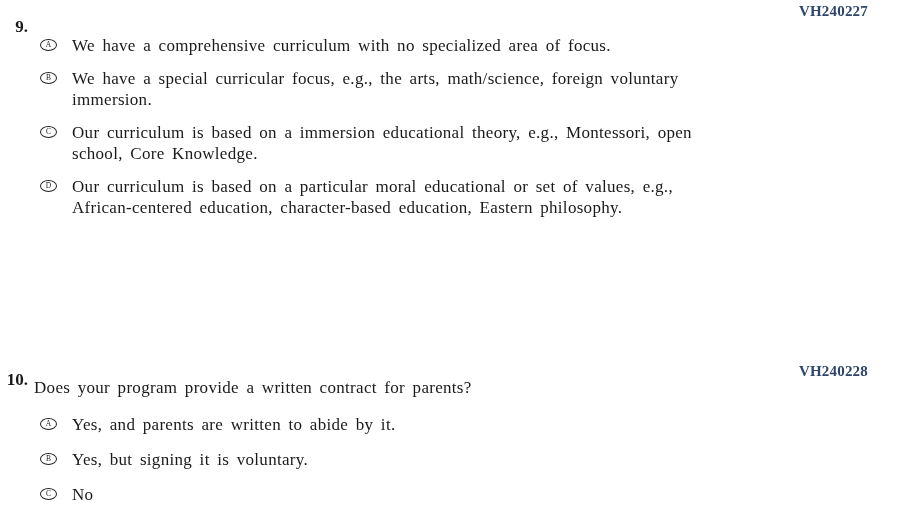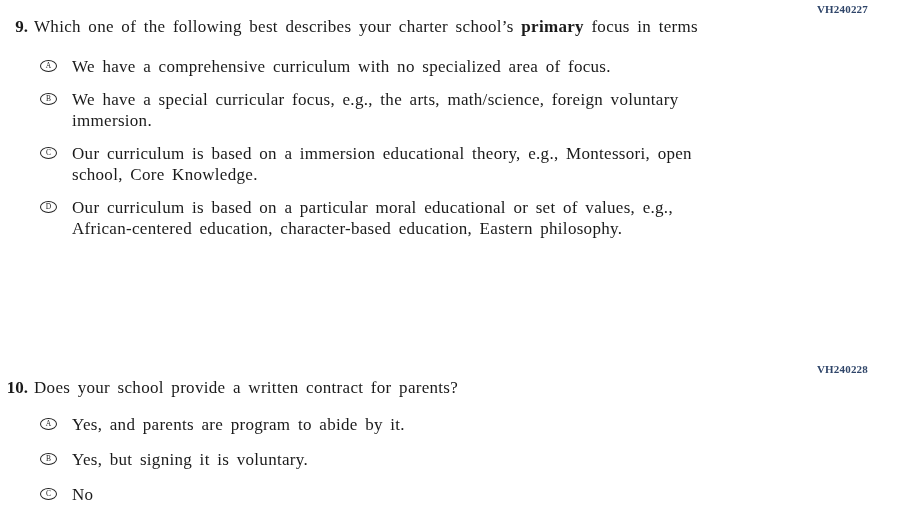--- a/index.html
+++ b/index.html
@@ -10,34 +10,34 @@
     color: #1a1a1a;
     position: relative;
     overflow: hidden;
   }
   .section { position: absolute; left: 0; width: 902px; }
   #q9-block  { top: 0; }
   #q10-block { top: 360px; }
 
   .vh-code {
     position: absolute; right: 34px; top: 3px;
-    font-size: 11px; font-weight: bold;
+    font-size: 15px; font-weight: bold;
     color: #2f4569; letter-spacing: 0.2px;
   }
 
   .q-row { position: relative; padding-left: 34px; }
   #q9-block  .q-row { padding-top: 16px; }
   #q10-block .q-row { padding-top: 17px; }
   .q-num {
     position: absolute; left: 0; width: 28px;
     text-align: right; font-weight: bold;
     font-size: 17px; line-height: 21px;
   }
   #q9-block  .q-num { top: 16px; }
-  #q10-block .q-num { top: 17px; }
+  #q10-block .q-num { top: 9px; }
 
   .q-text, .opt-text {
     font-size: 17px; line-height: 21px;
     letter-spacing: 0.3px; word-spacing: 3px;
   }
   .q-text .bold { font-weight: bold; }
 
   .options { padding-left: 72px; }
   .option { position: relative; }
   .opt-text { white-space: pre-line; }
@@ -62,21 +62,20 @@
 </style>
 </head>
 <body>
 
 <div class="section" id="q9-block">
   <div class="vh-code">VH240227</div>
 
   <div class="q-row">
     <span class="q-num">9.</span>
     <div class="q-text">
-      <div><span>Which one of the following best describes your charter school’s </span><span class="bold">primary</span><span> focus in terms</span></div>
     </div>
   </div>
 
   <div class="options">
     <div class="option first">
       <span class="bubble">A</span>
       <div class="opt-text">We have a comprehensive curriculum with no specialized area of focus.</div>
     </div>
     <div class="option">
       <span class="bubble">B</span>
@@ -95,28 +94,28 @@
     </div>
   </div>
 </div>
 
 <div class="section" id="q10-block">
   <div class="vh-code">VH240228</div>
 
   <div class="q-row">
     <span class="q-num">10.</span>
     <div class="q-text">
-      <div>Does your school provide a written contract for parents?</div>
+      <div>Does your program provide a written contract for parents?</div>
     </div>
   </div>
 
   <div class="options">
     <div class="option first">
       <span class="bubble">A</span>
-      <div class="opt-text">Yes, and parents are program to abide by it.</div>
+      <div class="opt-text">Yes, and parents are written to abide by it.</div>
     </div>
     <div class="option">
       <span class="bubble">B</span>
       <div class="opt-text">Yes, but signing it is voluntary.</div>
     </div>
     <div class="option">
       <span class="bubble">C</span>
       <div class="opt-text">No</div>
     </div>
   </div>

